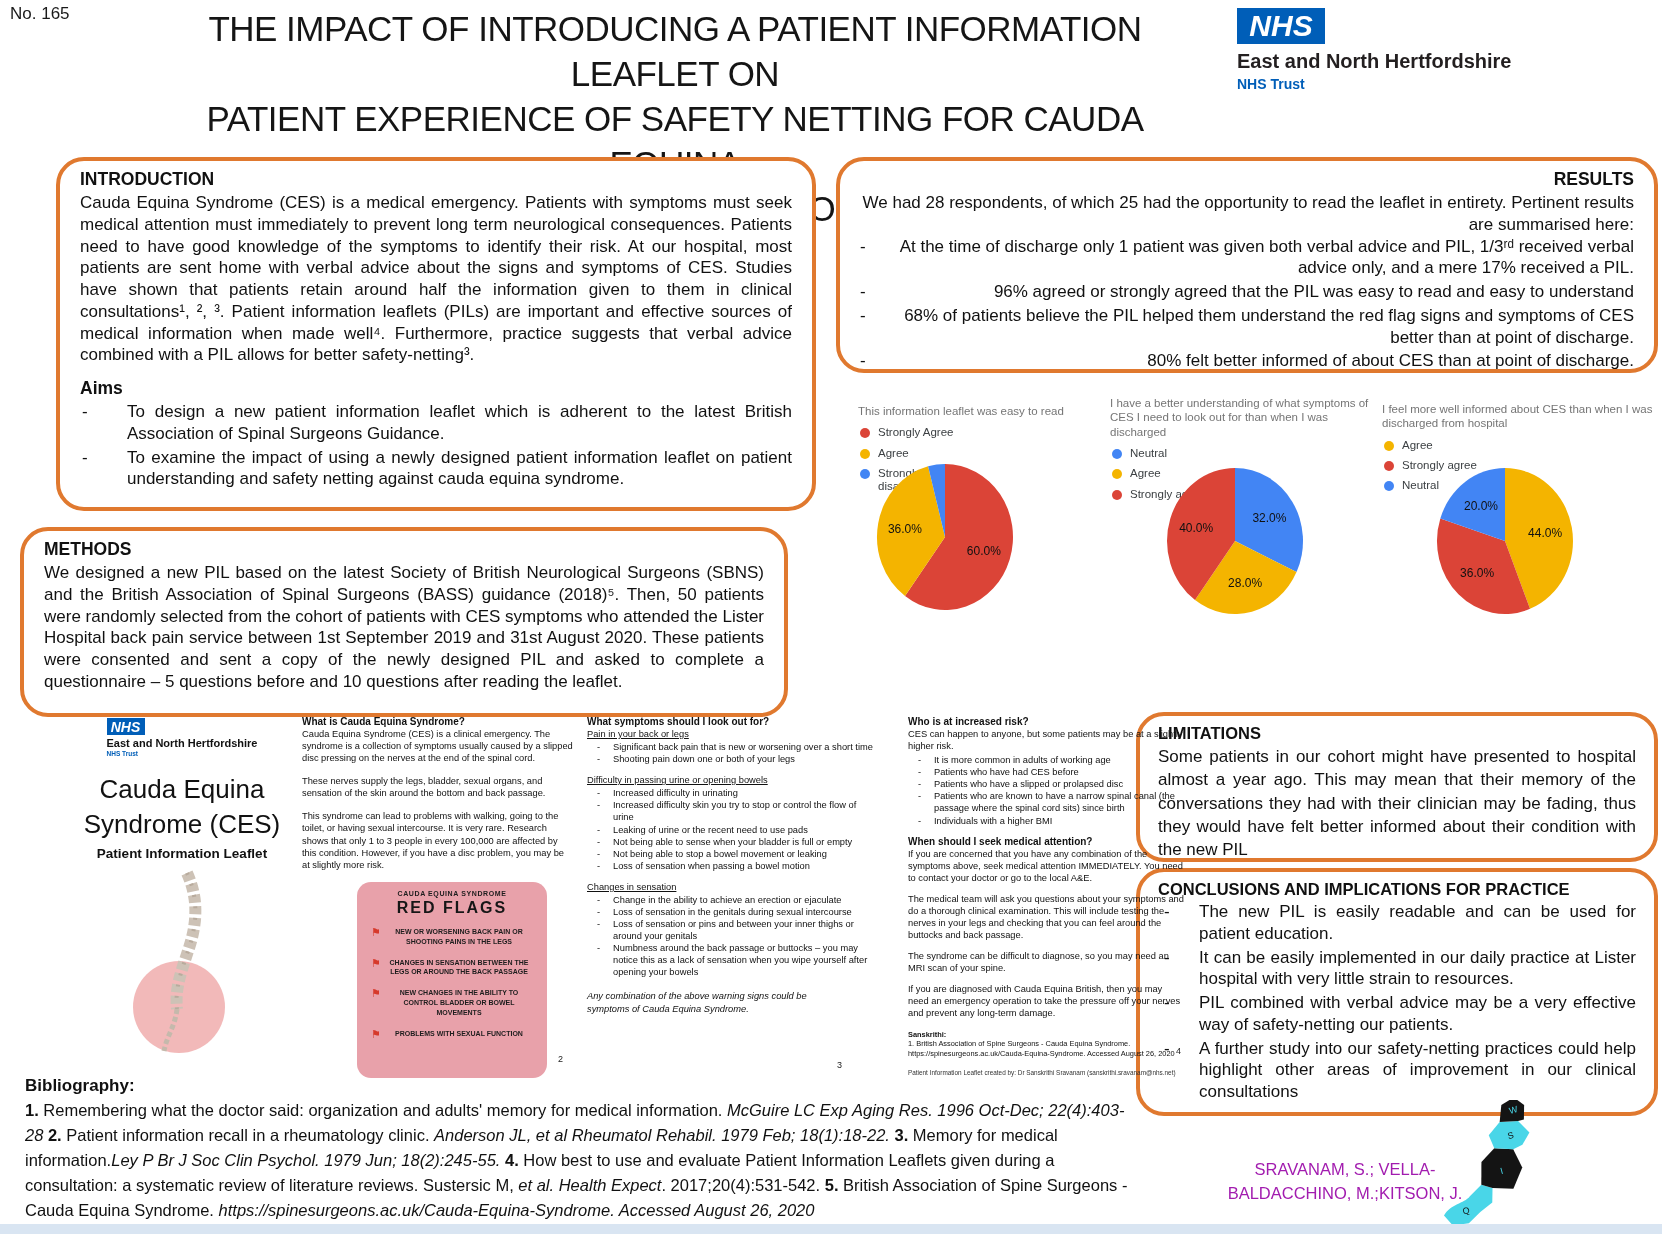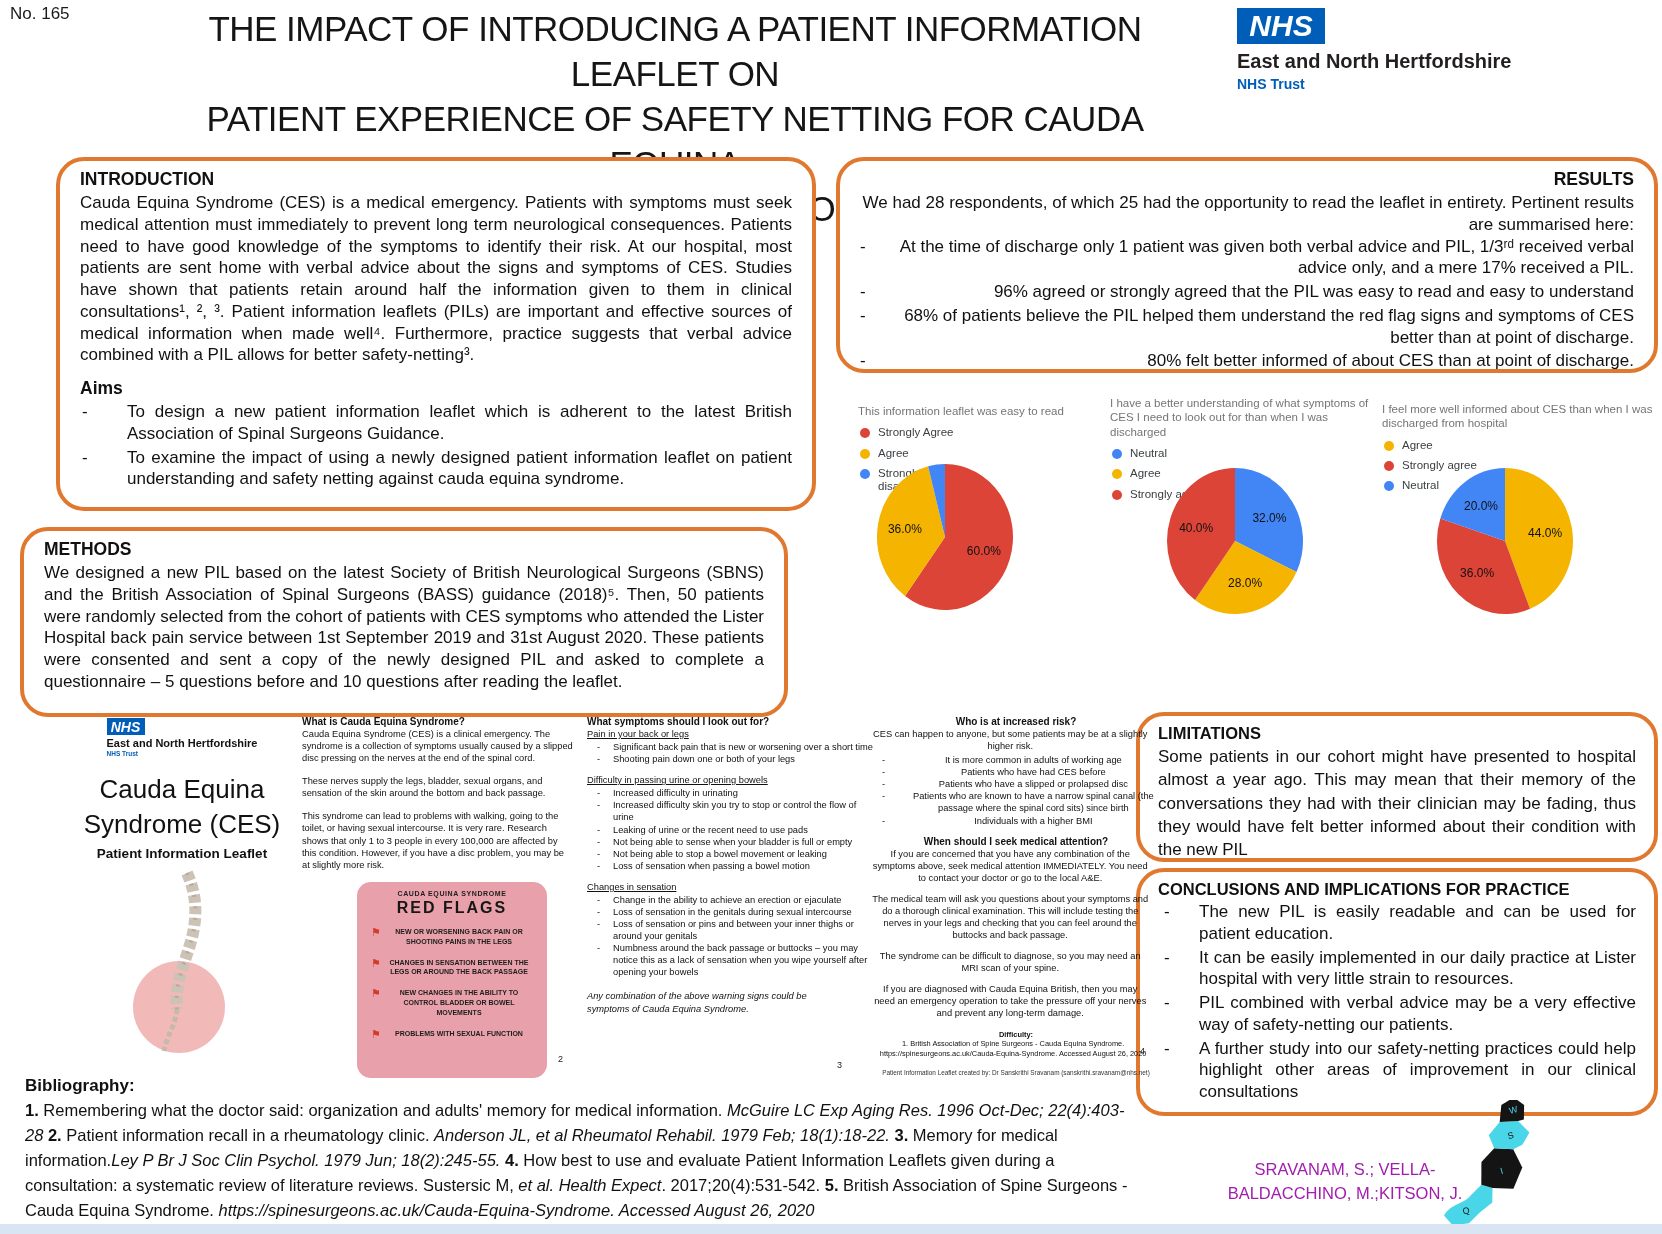--- a/index.html
+++ b/index.html
@@ -46,21 +46,21 @@
   .legend-label{font-size:11.5px;line-height:1.15;color:#3c4043;}
   .pie{position:absolute;width:140px;height:150px;}
   .chart-1 .pie{left:17px;top:58px;}
   .chart-2 .pie{left:55px;top:70px;}
   .chart-3 .pie{left:53px;top:64px;}
 
   .lf-page{position:absolute;top:716px;height:362px;}
   .lf-p1{left:62px;width:240px;text-align:center;}
   .lf-p2{left:302px;width:283px;}
   .lf-p3{left:587px;width:283px;}
-  .lf-p4{left:872px;width:288px;text-align:center;}
+  .lf-p4{left:908px;width:288px;}
   .lf-nhs{display:inline-block;text-align:left;margin:2px 0 0 0;}
   .lf-nhs-box{width:38px;height:17px;background:#005EB8;color:#fff;font-style:italic;
     font-weight:bold;font-size:14px;display:flex;align-items:center;justify-content:center;}
   .lf-nhs-name{font-size:11px;font-weight:bold;margin-top:2px;}
   .lf-nhs-sub{font-size:6.5px;font-weight:bold;color:#005EB8;margin-top:1px;}
   .lf-title{font-size:26px;line-height:1.35;margin-top:12px;}
   .lf-subtitle{font-size:13.5px;font-weight:bold;margin-top:4px;}
   .lf-h{font-size:10px;font-weight:bold;margin:0 0 1px 0;}
   .lf-h2{font-size:10px;font-weight:bold;margin:9px 0 1px 0;}
   .lf-p{font-size:9.3px;line-height:1.3;margin:0 0 11px 0;width:96%;}
@@ -310,21 +310,21 @@
         <div class="lf-li">Patients who have had CES before</div>
         <div class="lf-li">Patients who have a slipped or prolapsed disc</div>
         <div class="lf-li">Patients who are known to have a narrow spinal canal (the passage where the spinal cord sits) since birth</div>
         <div class="lf-li">Individuals with a higher BMI</div>
       </div>
     <div class="lf-h2">When should I seek medical attention?</div>
     <p class="lf-p" style="margin-bottom:9px;">If you are concerned that you have any combination of the symptoms above, seek medical attention IMMEDIATELY. You need to contact your doctor or go to the local A&amp;E.</p>
     <p class="lf-p" style="margin-bottom:9px;">The medical team will ask you questions about your symptoms and do a thorough clinical examination. This will include testing the nerves in your legs and checking that you can feel around the buttocks and back passage.</p>
     <p class="lf-p" style="margin-bottom:9px;">The syndrome can be difficult to diagnose, so you may need an MRI scan of your spine.</p>
     <p class="lf-p" style="margin-bottom:0;">If you are diagnosed with Cauda Equina British, then you may need an emergency operation to take the pressure off your nerves and prevent any long-term damage.</p>
-    <div class="lf-refs-h">Difficulty:</div>
+    <div class="lf-refs-h">Sanskrithi:</div>
     <div class="lf-ref">1. British Association of Spine Surgeons - Cauda Equina Syndrome. https://spinesurgeons.ac.uk/Cauda-Equina-Syndrome. Accessed August 26, 2020</div>
     <div class="lf-creator">Patient Information Leaflet created by: Dr Sanskrithi Sravanam (sanskrithi.sravanam@nhs.net)</div>
     <div class="lf-pg" style="left:268px;top:330px;">4</div>
   </div>
 
   <div class="bibliography">
     <div class="bib-h">Bibliography:</div>
     <div class="bib-text"><span style="font-weight: bold;">1.</span><span> Remembering what the doctor said: organization and adults' memory for medical information. </span><span style="font-style: italic;">McGuire LC Exp Aging Res. 1996 Oct-Dec; 22(4):403-28 </span><span style="font-weight: bold;">2.</span><span> Patient information recall in a rheumatology clinic. </span><span style="font-style: italic;">Anderson JL, et al Rheumatol Rehabil. 1979 Feb; 18(1):18-22. </span><span style="font-weight: bold;">3.</span><span> Memory for medical information.</span><span style="font-style: italic;">Ley P Br J Soc Clin Psychol. 1979 Jun; 18(2):245-55. </span><span style="font-weight: bold;">4.</span><span> How best to use and evaluate Patient Information Leaflets given during a consultation: a systematic review of literature reviews.  Sustersic M, </span><span style="font-style: italic;">et al. Health Expect</span><span>. 2017;20(4):531-542. </span><span style="font-weight: bold;">5.</span><span> British Association of Spine Surgeons - Cauda Equina Syndrome. </span><span style="font-style: italic;">https://spinesurgeons.ac.uk/Cauda-Equina-Syndrome. Accessed August 26, 2020</span></div>
   </div>
 

